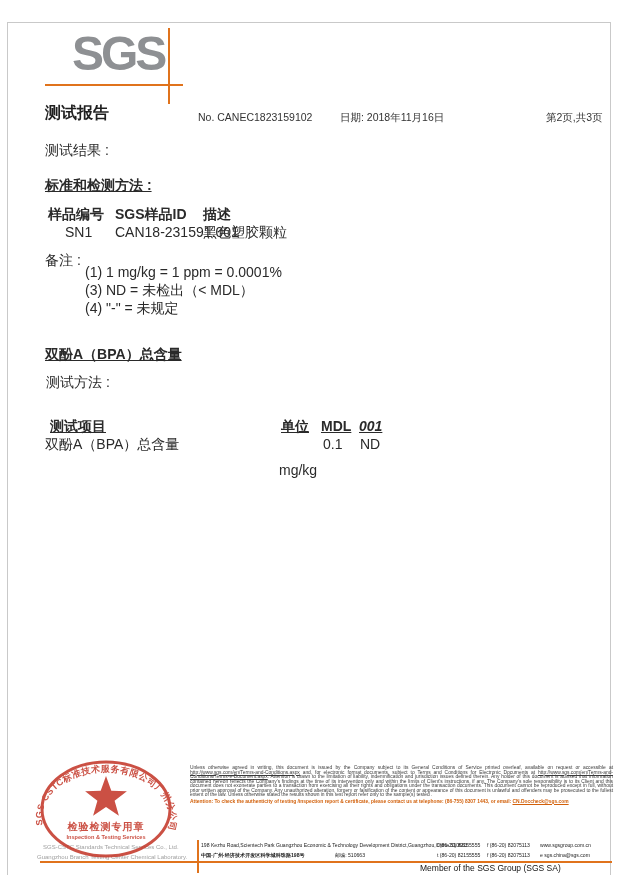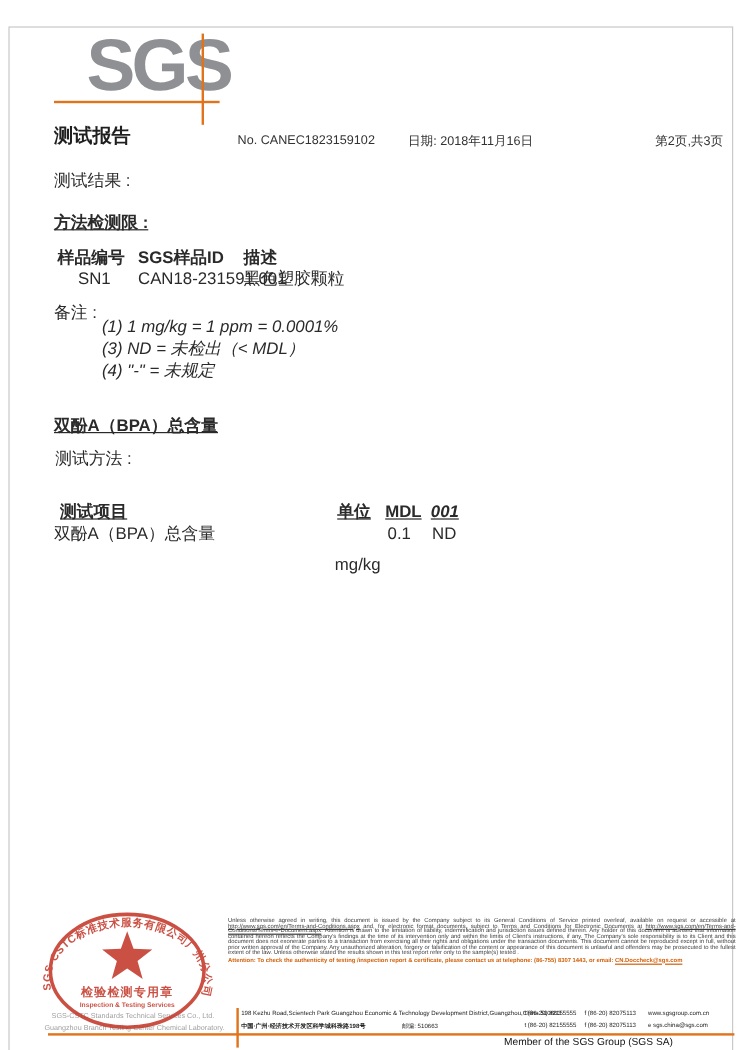--- a/index.html
+++ b/index.html
@@ -1,38 +1,38 @@
 <!DOCTYPE html>
 <html><head>
 <meta charset="utf-8">
 <style>
   html,body{margin:0;padding:0;background:#ffffff;}
   body{width:619px;height:875px;font-family:"Liberation Sans","DejaVu Sans",sans-serif;}
   .canvas{position:relative;width:619px;height:875px;overflow:hidden;background:#fff;}
   .page{position:absolute;left:7px;top:22px;width:604px;height:858px;border:1px solid #c9c9c9;background:#fff;box-sizing:border-box;}
   .abs{position:absolute;}
   
-  .logo{left:72px;top:24px;font-size:61px;font-weight:bold;color:#8e9093;letter-spacing:-3px;line-height:60px;}
+  .logo{left:72px;top:24px;font-size:48px;font-weight:bold;color:#8e9093;letter-spacing:-3px;line-height:60px;}
   .v-orange{left:168px;top:28px;width:2px;height:76px;background:#e0731c;}
   .h-orange{left:45px;top:84px;width:138px;height:2px;background:#e0731c;}
   .doc-title{left:45px;top:103px;font-size:16px;font-weight:bold;color:#1f1f1f;text-align:center;}
   .meta{font-size:10.5px;color:#333;}
   .report-no{left:198px;top:111px;}
   .report-date{left:340px;top:111px;}
   .page-info{left:521px;top:111px;margin-left:25px;}
   
   .t{font-size:14px;color:#2a2a2a;}
   .b{font-weight:bold;}
   .u{text-decoration:underline;}
   .results-label{left:45px;top:142px;}
   .sample-desc-label{left:45px;top:177px;}
   .sh1{left:48px;top:206px;}  .sh2{left:115px;top:206px;}  .sh3{left:203px;top:206px;}
   .sd1{left:65px;top:224px;}  .sd2{left:115px;top:224px;}  .sd3{left:203px;top:224px;}
   .remarks-label{left:45px;top:252px;}
-  .remarks{left:85px;top:263px;line-height:18px;font-style:italic;}
+  .remarks{left:85px;top:263px;line-height:18px;}
   .bpa-heading{left:45px;top:346px;}
   .method-label{left:46px;top:374px;}
   .method-text{left:103px;top:374px;width:466px;line-height:20px;}
   .rh1{left:50px;top:418px;}  .rh2{left:281px;top:418px;}  .rh3{left:321px;top:418px;}
   .rh4{left:359px;top:418px;font-style:italic;}
   .rc1{left:45px;top:436px;}  .rc2{left:279px;top:436px;margin-top:26px;}  .rc3{left:323px;top:436px;}  .rc4{left:360px;top:436px;}
   
   .company-line{font-size:6px;color:#a0a0a0;}
   .company1{left:43px;top:844px;}
   .company2{left:37px;top:854px;}
@@ -57,21 +57,21 @@
 
   <div class="abs logo">SGS</div>
   <div class="abs v-orange"></div>
   <div class="abs h-orange"></div>
   <div class="abs doc-title">测试报告</div>
   <div class="abs meta report-no">No. CANEC1823159102</div>
   <div class="abs meta report-date">日期: 2018年11月16日</div>
   <div class="abs meta page-info">第2页,共3页</div>
 
   <div class="abs t results-label">测试结果 :</div>
-  <div class="abs t b u sample-desc-label">方法检测限 :</div>
+  <div class="abs t b u sample-desc-label">标准和检测方法 :</div>
 
   <div class="abs t b sh1">样品编号</div>
   <div class="abs t b sh2">SGS样品ID</div>
   <div class="abs t b sh3">描述</div>
   <div class="abs t sd1">SN1</div>
   <div class="abs t sd2">CAN18-231591.001</div>
   <div class="abs t sd3">黑色塑胶颗粒</div>
 
   <div class="abs t remarks-label">备注 :</div>
   <div class="abs t remarks">

